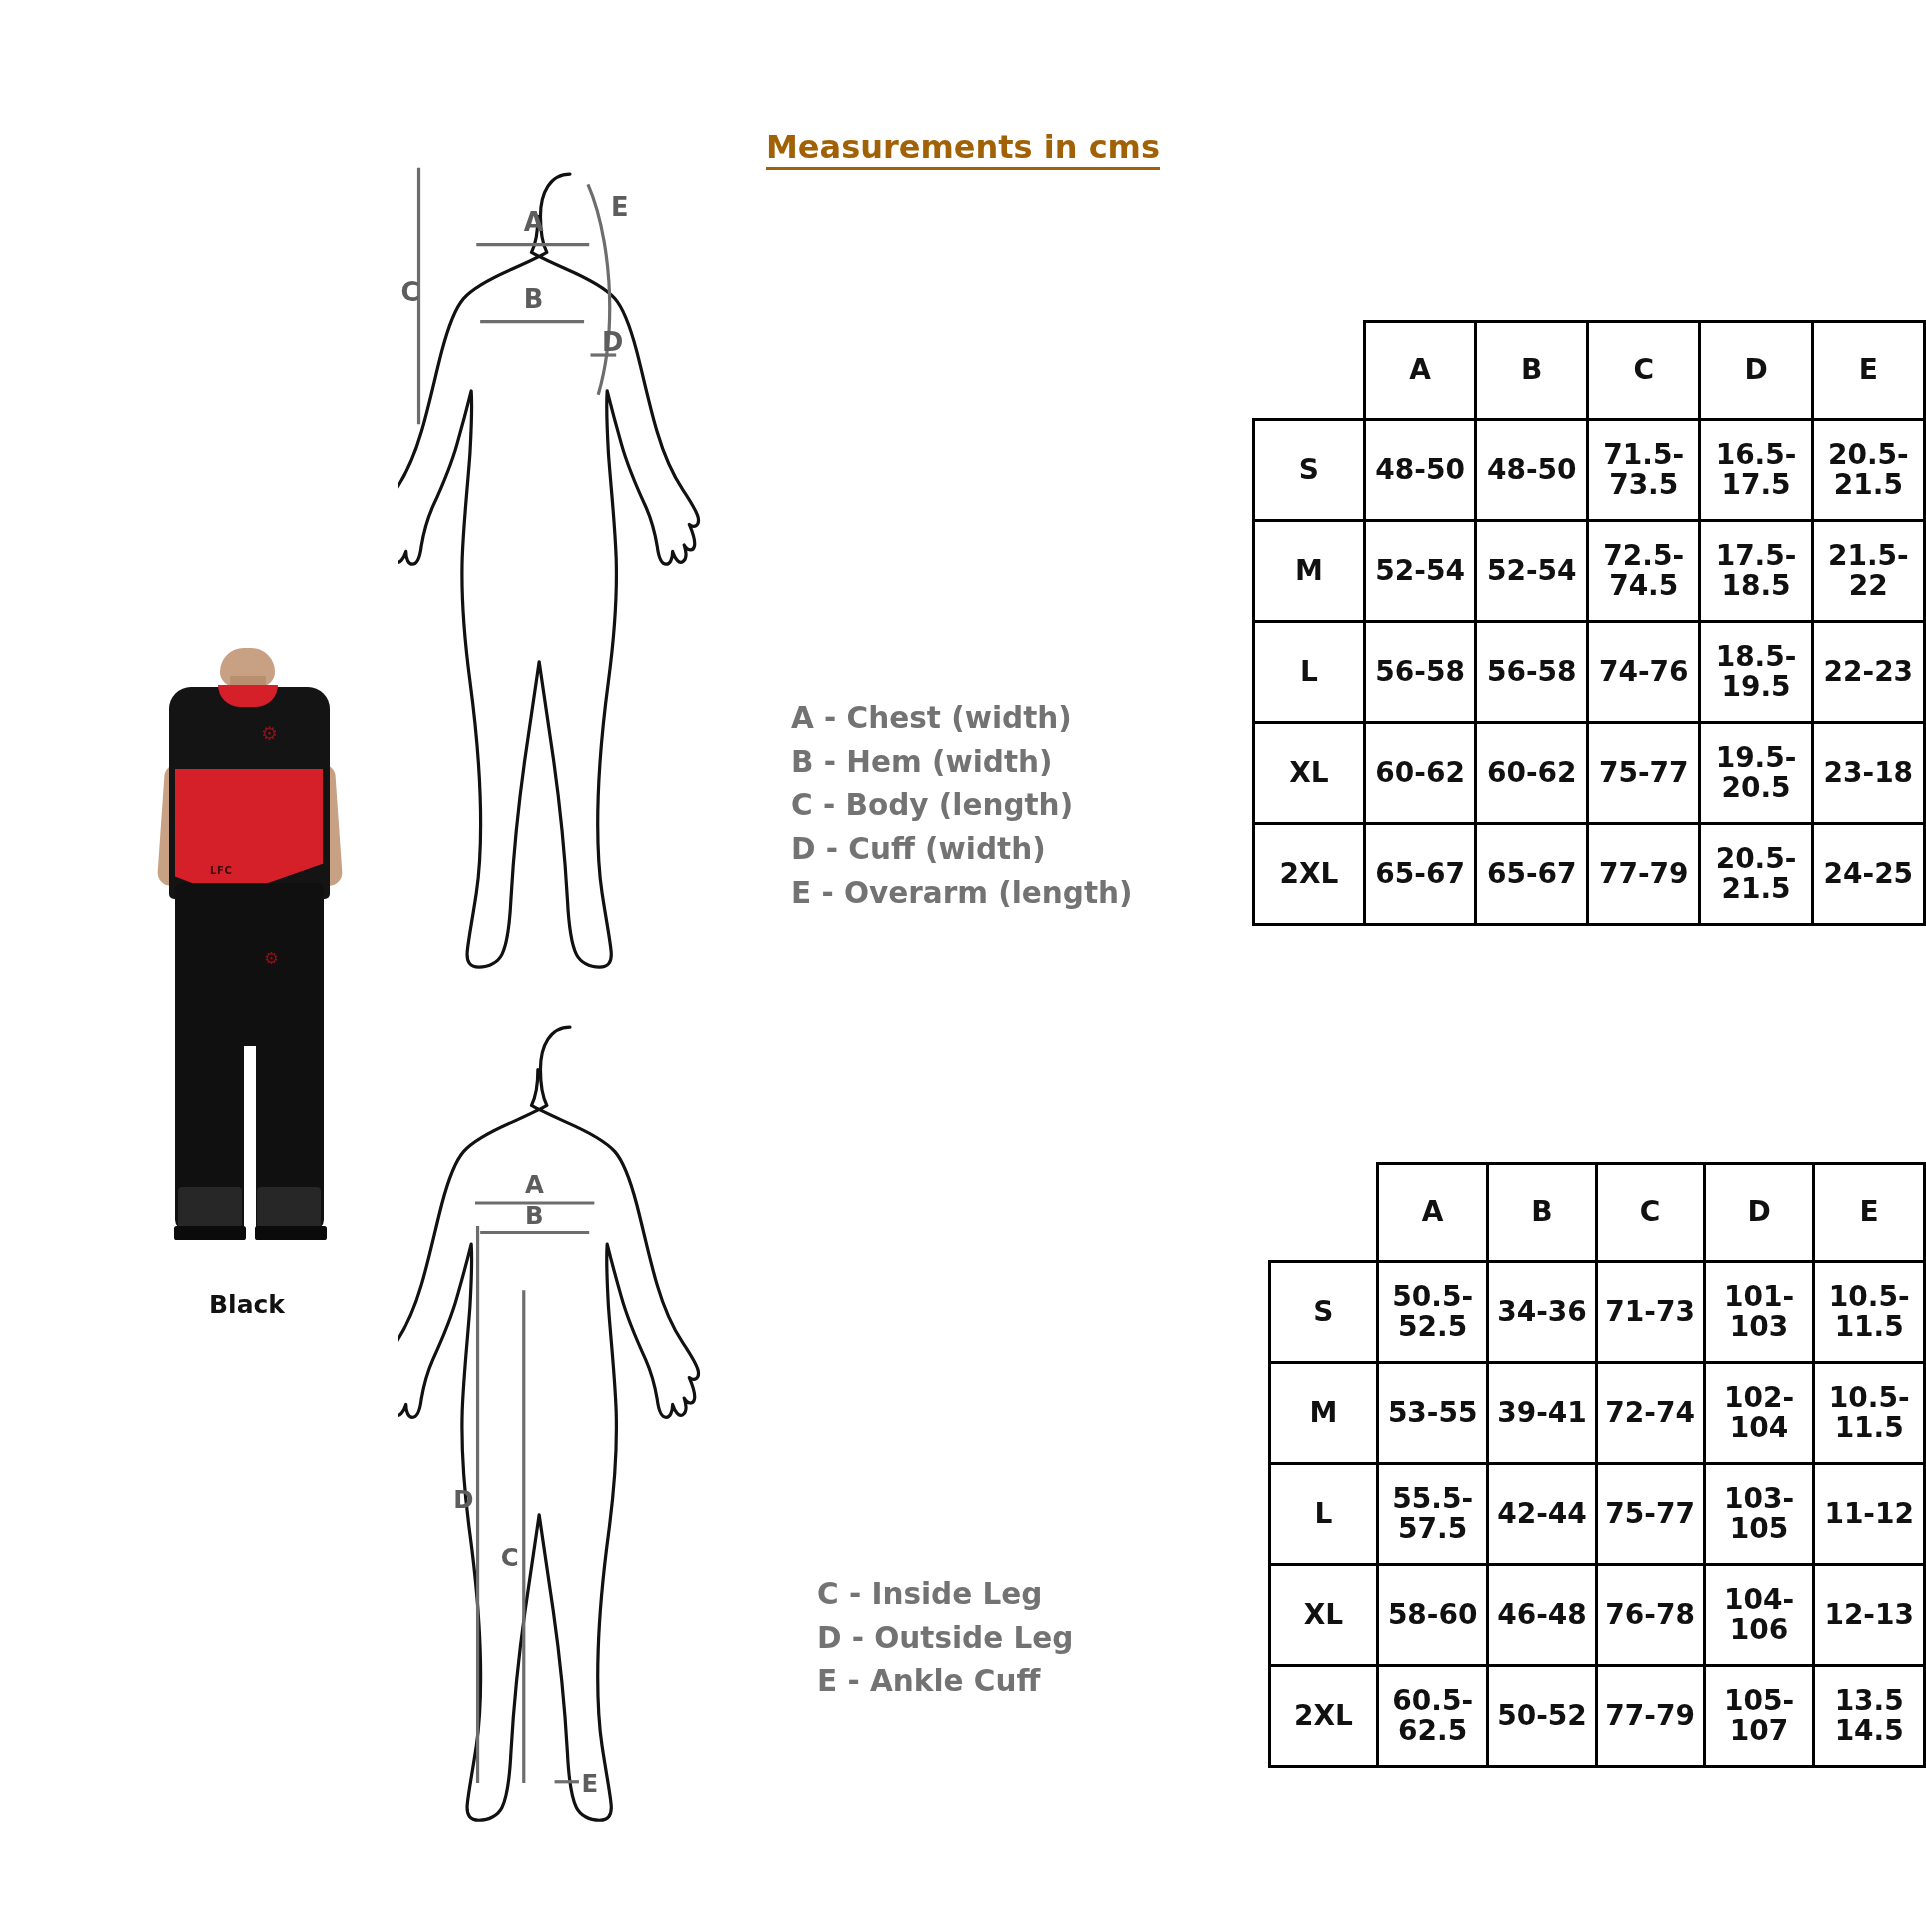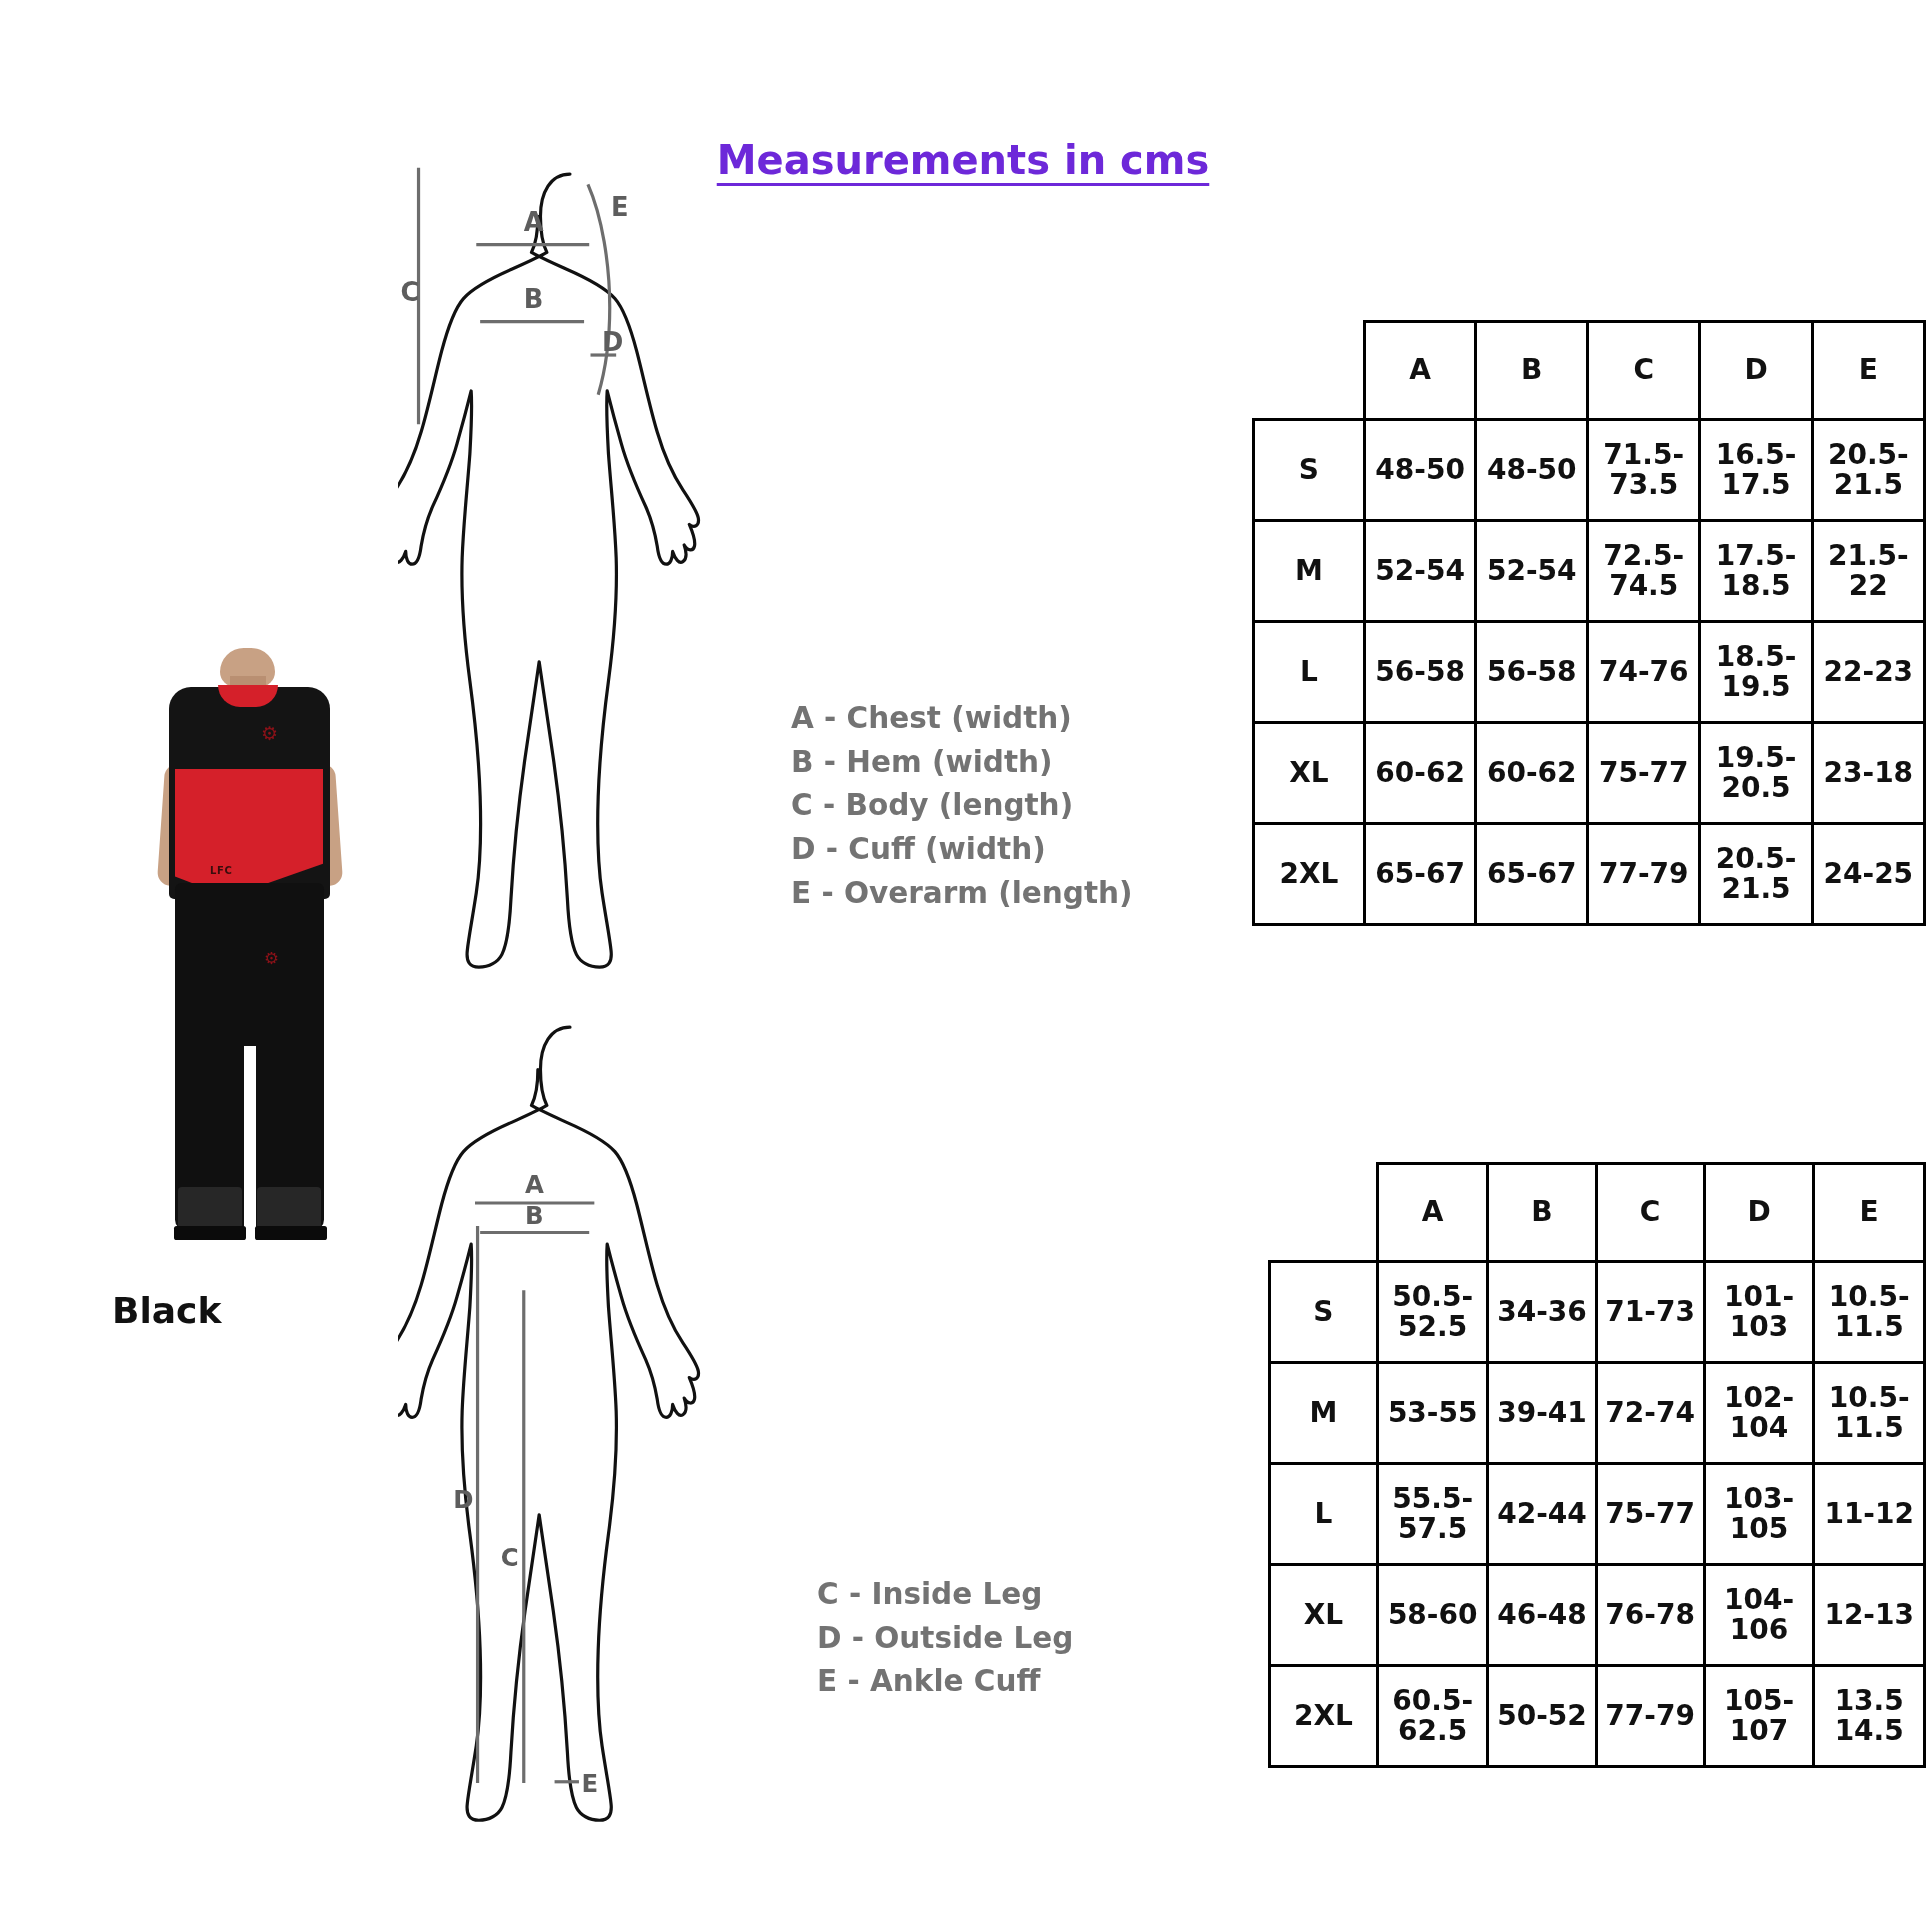--- a/index.html
+++ b/index.html
@@ -12,25 +12,25 @@
     height: 1926px;
     position: relative;
     font-family: "DejaVu Sans", sans-serif;
     overflow: hidden;
   }
 
   
   #title {
     position: absolute;
     left: 963px;
-    top: 137px;
+    top: 128px;
     transform: translateX(-50%);
-    font-size: 40px;
-    font-weight: bold;
-    color: #6d28d9;
+    font-size: 32px;
+    font-weight: bold;
+    color: #a16207;
     white-space: nowrap;
     text-decoration: underline;
     text-underline-offset: 9px;
     text-decoration-thickness: 3.2px;
   }
 
   
   #product-block {
     position: absolute;
     left: 112px;
@@ -189,22 +189,22 @@
     font-size: 10px;
     font-weight: bold;
     color: #3a0d0d;
     letter-spacing: 0.6px;
   }
   #colour-label {
     position: absolute;
     left: 0;
     top: 642px;
     width: 270px;
-    text-align: left;
-    font-size: 36px;
+    text-align: center;
+    font-size: 25px;
     font-weight: bold;
     color: #111;
   }
 
   
   .figure {
     position: absolute;
   }
   #figure-top { left: 398px; top: 161px; width: 462px; height: 886px; }
   #figure-bottom { left: 398px; top: 1014px; width: 462px; height: 899px; }

